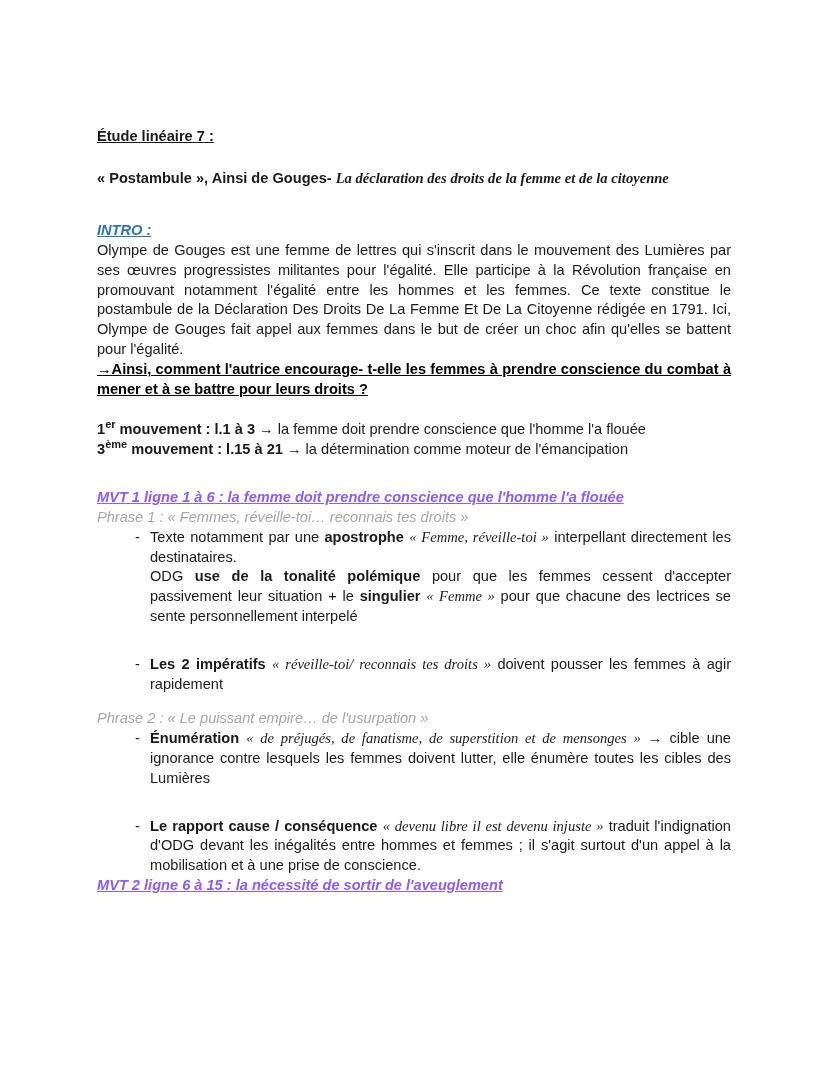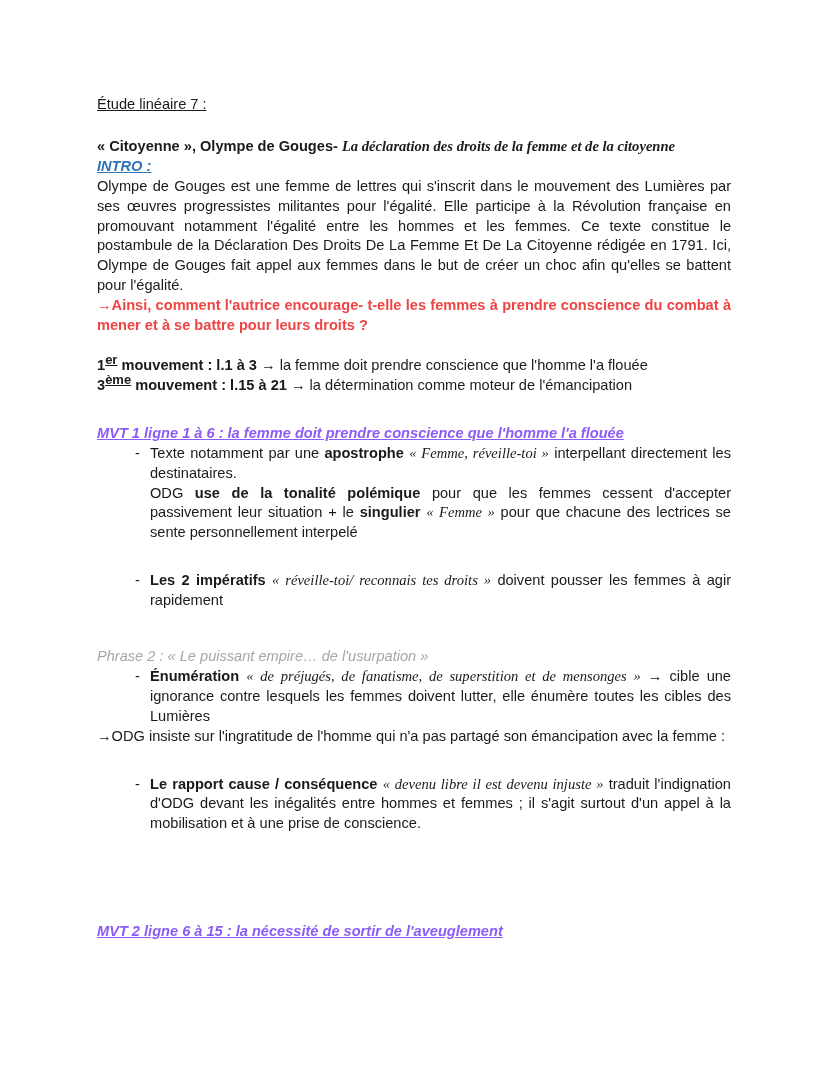--- a/index.html
+++ b/index.html
@@ -11,64 +11,65 @@
     overflow: hidden;
     font-family: "Liberation Sans", "DejaVu Sans", sans-serif;
     font-size: 14.6px;
     line-height: 19.9px;
     color: #1a1a1a;
   }
   .page { position: absolute; left: 97px; top: 95px; width: 634px; }
 
   .b { font-weight: bold; }
   .i { font-style: italic; font-family: Liberation Serif, serif; }
-  .sup { font-size: 13px; vertical-align: super; line-height: 0; text-decoration: underline; }
+  .sup { font-size: 11px; vertical-align: super; line-height: 0; }
 
-  .title { font-weight: normal; text-decoration: underline; }
+  .title { font-weight: bold; text-decoration: underline; margin-top: 32px; }
   .heading { margin-top: 22px; white-space: nowrap; }
-  .intro-label { color: #2E74B5; font-weight: bold; font-style: italic; text-decoration: underline; }
+  .intro-label { color: #2E74B5; font-weight: bold; font-style: italic; text-decoration: underline; margin-top: 32px; }
   .body-par { text-align: justify; }
-  .problematique { color: #ef4444; font-weight: bold; text-align: justify; }
+  .problematique { color: #000000; font-weight: bold; text-decoration: underline; text-align: justify; }
 
   .movements { margin-top: 20px; }
 
   .red-heading { color: #8b5cf6; font-weight: bold; font-style: italic; text-decoration: underline; }
   .gray-phrase { color: #A6A6A6; font-style: italic; }
 
   .bullet { position: relative; padding-left: 53px; text-align: justify; }
   .bullet .marker { position: absolute; left: 38px; top: 0; }
   .bullet-cont { padding-left: 53px; text-align: justify; }
 
   .mt-lg { margin-top: 28px; }
   .mt-md { margin-top: 28px; }
-  .mt-sm { margin-top: 36px; font-style: italic; }
-  .mvt2 { margin-top: 88px; }
+  .mt-sm { margin-top: 14px; font-style: italic; }
+  .mvt2 { }
 </style>
 </head>
 <body>
 
 <div class="page">
 
   <p class="title">Étude linéaire 7 :</p>
 
-  <p class="heading"><span class="b">« Citoyenne », Olympe de Gouges- </span><span class="b i">La déclaration des droits de la femme et de la citoyenne</span></p>
+  <p class="heading"><span class="b">« Postambule », Ainsi de Gouges- </span><span class="b i">La déclaration des droits de la femme et de la citoyenne</span></p>
 
   <p class="intro-label">INTRO :</p>
 
   <p class="body-par">Olympe de Gouges est une femme de lettres qui s'inscrit dans le mouvement des Lumières par ses œuvres progressistes militantes pour l'égalité. Elle participe à la Révolution française en promouvant notamment l'égalité entre les hommes et les femmes. Ce texte constitue le postambule de la Déclaration Des Droits De La Femme Et De La Citoyenne rédigée en 1791. Ici, Olympe de Gouges fait appel aux femmes dans le but de créer un choc afin qu'elles se battent pour l'égalité.</p>
 
   <p class="problematique">→Ainsi, comment l'autrice encourage- t-elle les femmes à prendre conscience du combat à mener et à se battre pour leurs droits ?</p>
 
   <div class="movements">
     <p class="movement"><span class="b">1</span><span class="b sup">er</span><span class="b"> mouvement : l.1 à 3 </span><span class="b">→ </span><span>la femme doit prendre conscience que l'homme l'a flouée</span></p>
     <p class="movement"><span class="b">3</span><span class="b sup">ème</span><span class="b"> mouvement : l.15 à 21 </span><span class="b">→ </span><span>la détermination comme moteur de l'émancipation</span></p>
   </div>
 
   <p class="red-heading mt-lg">MVT 1 ligne 1 à 6 : la femme doit prendre conscience que l'homme l'a flouée</p>
 
+  <p class="gray-phrase">Phrase 1 : « Femmes, réveille-toi… reconnais tes droits »</p>
 
 
   <div class="bullet">
     <span class="marker">-</span>
     <span><span>Texte notamment par une </span><span class="b">apostrophe</span><span> </span><span class="i">« Femme, réveille-toi »</span><span> interpellant directement les destinataires.</span></span>
   </div>
 
   <div class="bullet-cont"><span>ODG </span><span class="b">use de la tonalité polémique</span><span> pour que les femmes cessent d'accepter passivement leur situation + le </span><span class="b">singulier</span><span> </span><span class="i">« Femme »</span><span> pour que chacune des lectrices se sente personnellement interpelé</span></div>
 
   <div class="bullet mt-md">
@@ -77,21 +78,20 @@
   </div>
 
   <p class="gray-phrase mt-sm">Phrase 2 : « Le puissant empire… de l'usurpation »</p>
 
   <div class="bullet">
     <span class="marker">-</span>
     <span><span class="b">Énumération</span><span> </span><span class="i">« de préjugés, de fanatisme, de superstition et de mensonges »</span><span> → cible une ignorance contre lesquels les femmes doivent lutter, elle énumère toutes les cibles des Lumières</span></span>
   </div>
 
 
-  <p class="arrow-line">→ODG insiste sur l'ingratitude de l'homme qui n'a pas partagé son émancipation avec la femme :</p>
 
   <div class="bullet mt-md">
     <span class="marker">-</span>
     <span><span class="b">Le rapport cause / conséquence</span><span> </span><span class="i">« devenu libre il est devenu injuste »</span><span> traduit l'indignation d'ODG devant les inégalités entre hommes et femmes ; il s'agit surtout d'un appel à la mobilisation et à une prise de conscience.</span></span>
   </div>
 
   <p class="red-heading mvt2">MVT 2 ligne 6 à 15 : la nécessité de sortir de l'aveuglement</p>
 
 </div>
 

